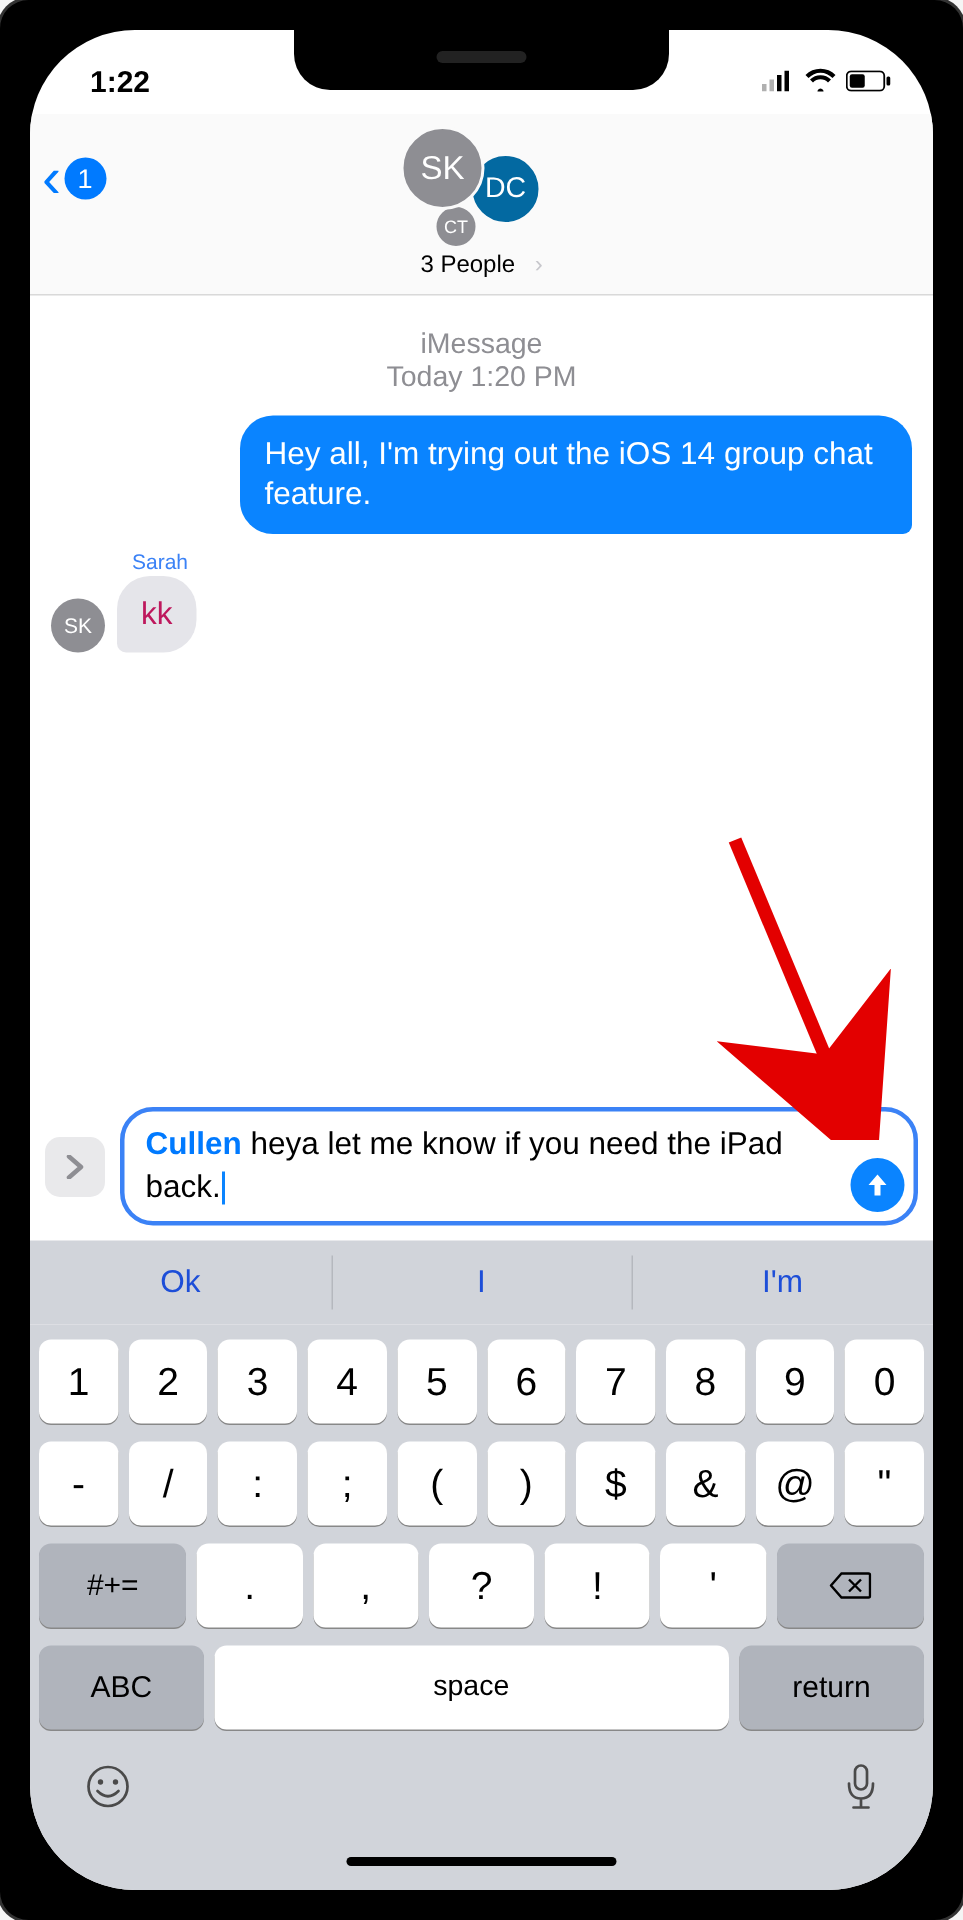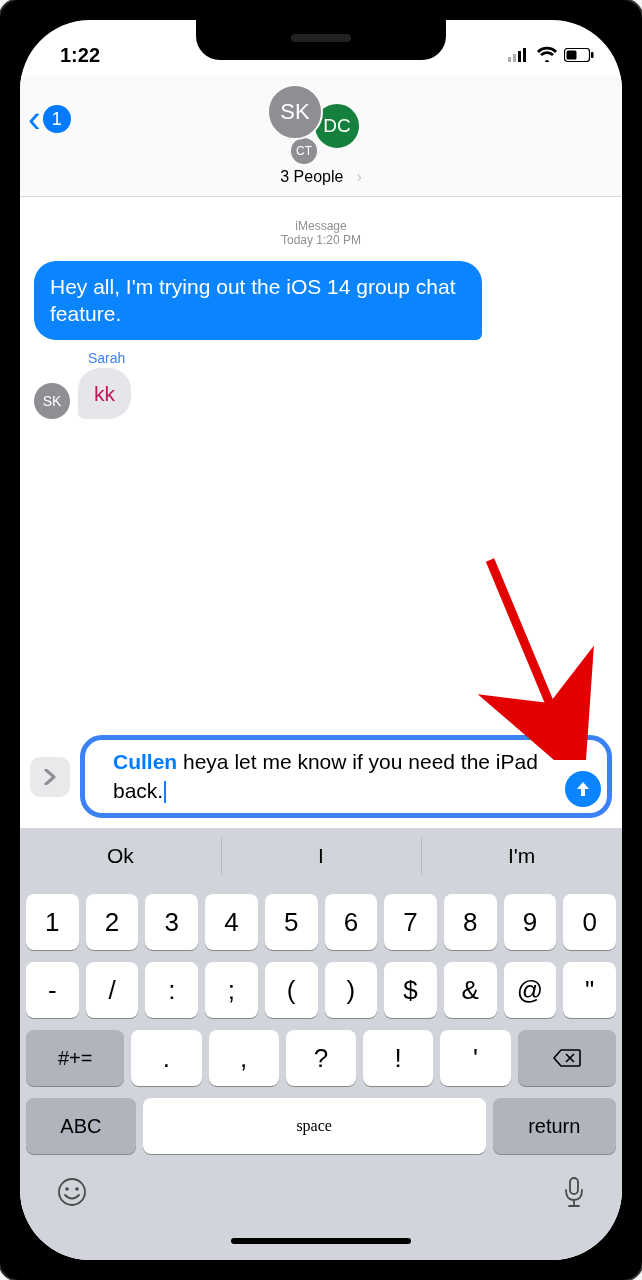--- a/index.html
+++ b/index.html
@@ -38,32 +38,32 @@
     color: #007aff; font-size: 28px;
   }
   .back-chev { font-size: 38px; line-height: 1; font-weight: 400; }
   .back-badge {
     background: #007aff; color: #fff; border-radius: 14px; min-width: 28px; height: 28px;
     display: inline-flex; align-items: center; justify-content: center; font-size: 18px; padding: 0 8px;
   }
   .avatar-cluster { position: relative; width: 140px; height: 80px; margin-top: 4px; }
   .avatar { border-radius: 50%; display: flex; align-items: center; justify-content: center; color: #fff; position: absolute; font-weight: 500; border: 2px solid #fafafa; }
   .avatar.sk { width: 56px; height: 56px; background: #8e8e93; font-size: 22px; top: 0; left: 16px; z-index: 3; }
-  .avatar.dc { width: 48px; height: 48px; background: #15803d; font-size: 19px; top: 18px; left: 62px; z-index: 2; }
+  .avatar.dc { width: 48px; height: 48px; background: #0369a1; font-size: 19px; top: 18px; left: 62px; z-index: 2; }
   .avatar.ct { width: 30px; height: 30px; background: #8e8e93; font-size: 12px; top: 52px; left: 38px; z-index: 1; }
   .conv-title { font-size: 16px; color: #000; display: flex; align-items: center; gap: 13px; margin-top: 4px; }
   .conv-title .chev { color: #c7c7cc; font-size: 16px; }
 
   
   .messages { flex: 1 1 auto; overflow: hidden; padding: 12px 14px 6px; background: #fff; }
-  .ts-block { text-align: center; color: #8e8e93; font-size: 12px; margin: 10px 0 14px; }
+  .ts-block { text-align: center; color: #8e8e93; font-size: 19px; margin: 10px 0 14px; }
   .ts-service { display: block; }
   .ts-time { display: block; }
   .bubble-row { display: flex; margin-bottom: 10px; align-items: flex-end; }
-  .bubble-row.out { }
+  .bubble-row.out { justify-content: flex-end; }
   .bubble {
     max-width: 78%; padding: 12px 16px; border-radius: 22px; font-size: 21px; line-height: 1.3;
   }
   .bubble.blue { background: #0a84ff; color: #fff; border-bottom-right-radius: 6px; }
   .bubble.gray { background: #e5e5ea; color: #be185d; border-bottom-left-radius: 6px; }
   .sender-name { font-size: 14px; color: #3b82f6; margin: 10px 0 2px 54px; }
   .in-row { gap: 8px; }
   .mini-avatar {
     width: 36px; height: 36px; border-radius: 50%; background: #8e8e93; color: #fff;
     display: flex; align-items: center; justify-content: center; font-size: 14px; font-weight: 500;
@@ -71,54 +71,54 @@
 
   
   .input-bar {
     display: flex; align-items: center; gap: 10px; padding: 6px 10px 10px; background: #fff;
   }
   .expand-btn {
     width: 40px; height: 40px; background: #e9e9eb; border-radius: 10px; display: flex;
     align-items: center; justify-content: center; color: #8e8e93;
   }
   .compose {
-    flex: 1; border: 5px solid #3b82f6; border-radius: 22px; padding: 8px 46px 8px 28px;
+    flex: 1; border: 3px solid #3b82f6; border-radius: 22px; padding: 8px 46px 8px 14px;
     position: relative; font-size: 21px; line-height: 1.35; min-height: 44px;
   }
   .mention { color: #007aff; font-weight: 600; }
   .cursor { display: inline-block; width: 2px; height: 22px; background: #0a84ff; vertical-align: middle; margin-left: 1px; }
   .send-btn {
     position: absolute; right: 6px; bottom: 6px; width: 36px; height: 36px; border-radius: 50%;
     background: #0a84ff; display: flex; align-items: center; justify-content: center; color: #fff;
   }
 
   
   .predictive {
     display: flex; background: #d1d4da; height: 56px;
   }
   .pred-item {
-    flex: 1; display: flex; align-items: center; justify-content: center; font-size: 21px; color: #000000;
+    flex: 1; display: flex; align-items: center; justify-content: center; font-size: 21px; color: #1d4ed8;
     position: relative;
   }
   .pred-item + .pred-item::before {
     content: ""; position: absolute; left: 0; top: 10px; bottom: 10px; width: 1px; background: #b5b8be;
   }
 
   
   .keyboard {
     background: #d1d4da; padding: 10px 6px 10px; display: flex; flex-direction: column; gap: 12px;
   }
   .krow { display: flex; gap: 7px; }
   .key {
     flex: 1; background: #fff; border-radius: 8px; height: 56px; display: flex; align-items: center;
     justify-content: center; font-size: 26px; color: #000; box-shadow: 0 1px 0 #888;
   }
   .key.fn { background: #b0b4bc; font-size: 20px; }
   .key.wide { flex: 1.4; }
-  .key.space { flex: 5; font-size: 16px; font-family: Liberation Serif, serif; }
+  .key.space { flex: 5; font-size: 19px; }
   .key.abc { flex: 1.6; font-size: 20px; }
   .key.return { flex: 1.8; font-size: 20px; }
   .kb-bottom {
     display: flex; justify-content: space-between; align-items: center; padding: 10px 30px 4px;
     color: #4a4a4a;
   }
   .home-indicator {
     width: 180px; height: 6px; background: #000; border-radius: 3px; margin: 10px auto 6px;
   }
 

